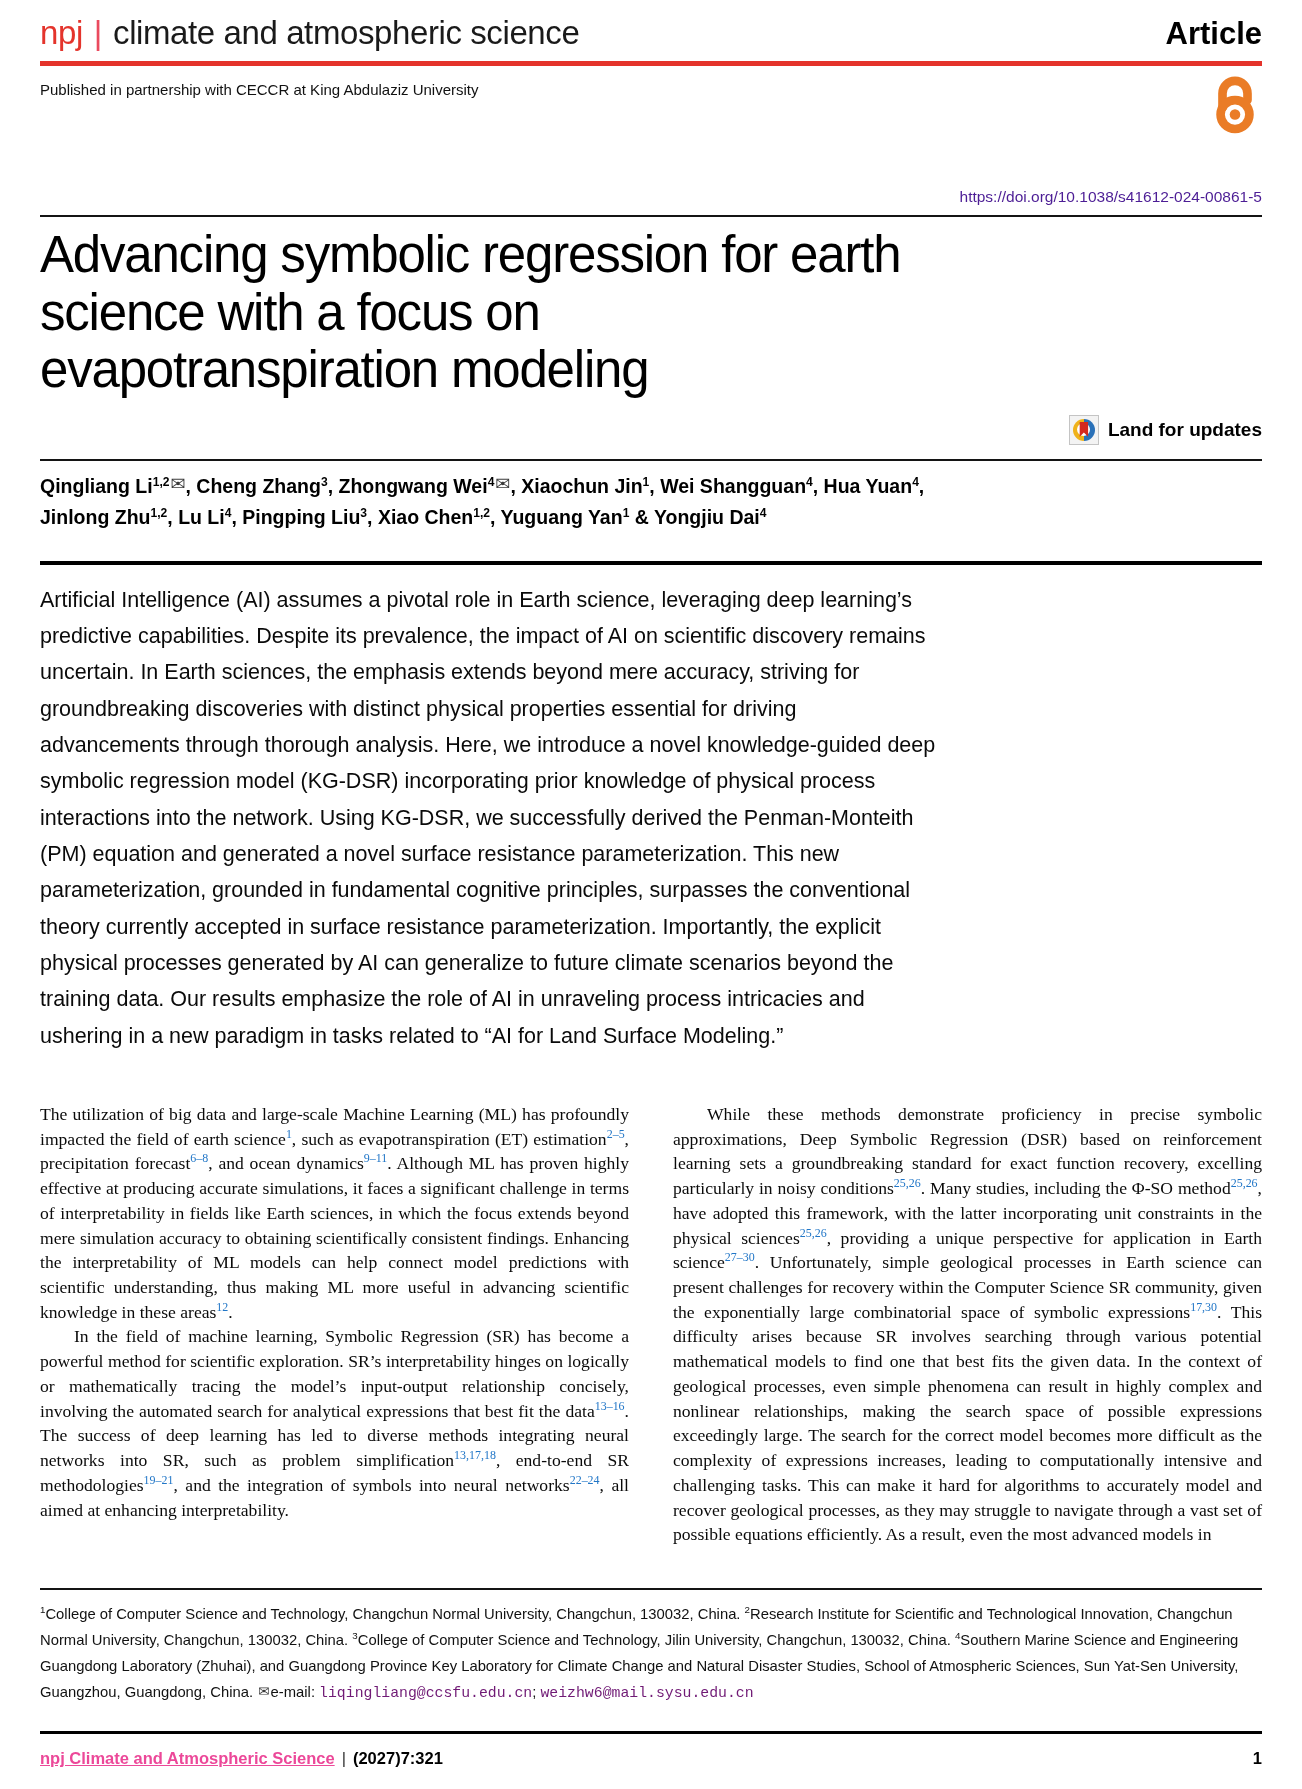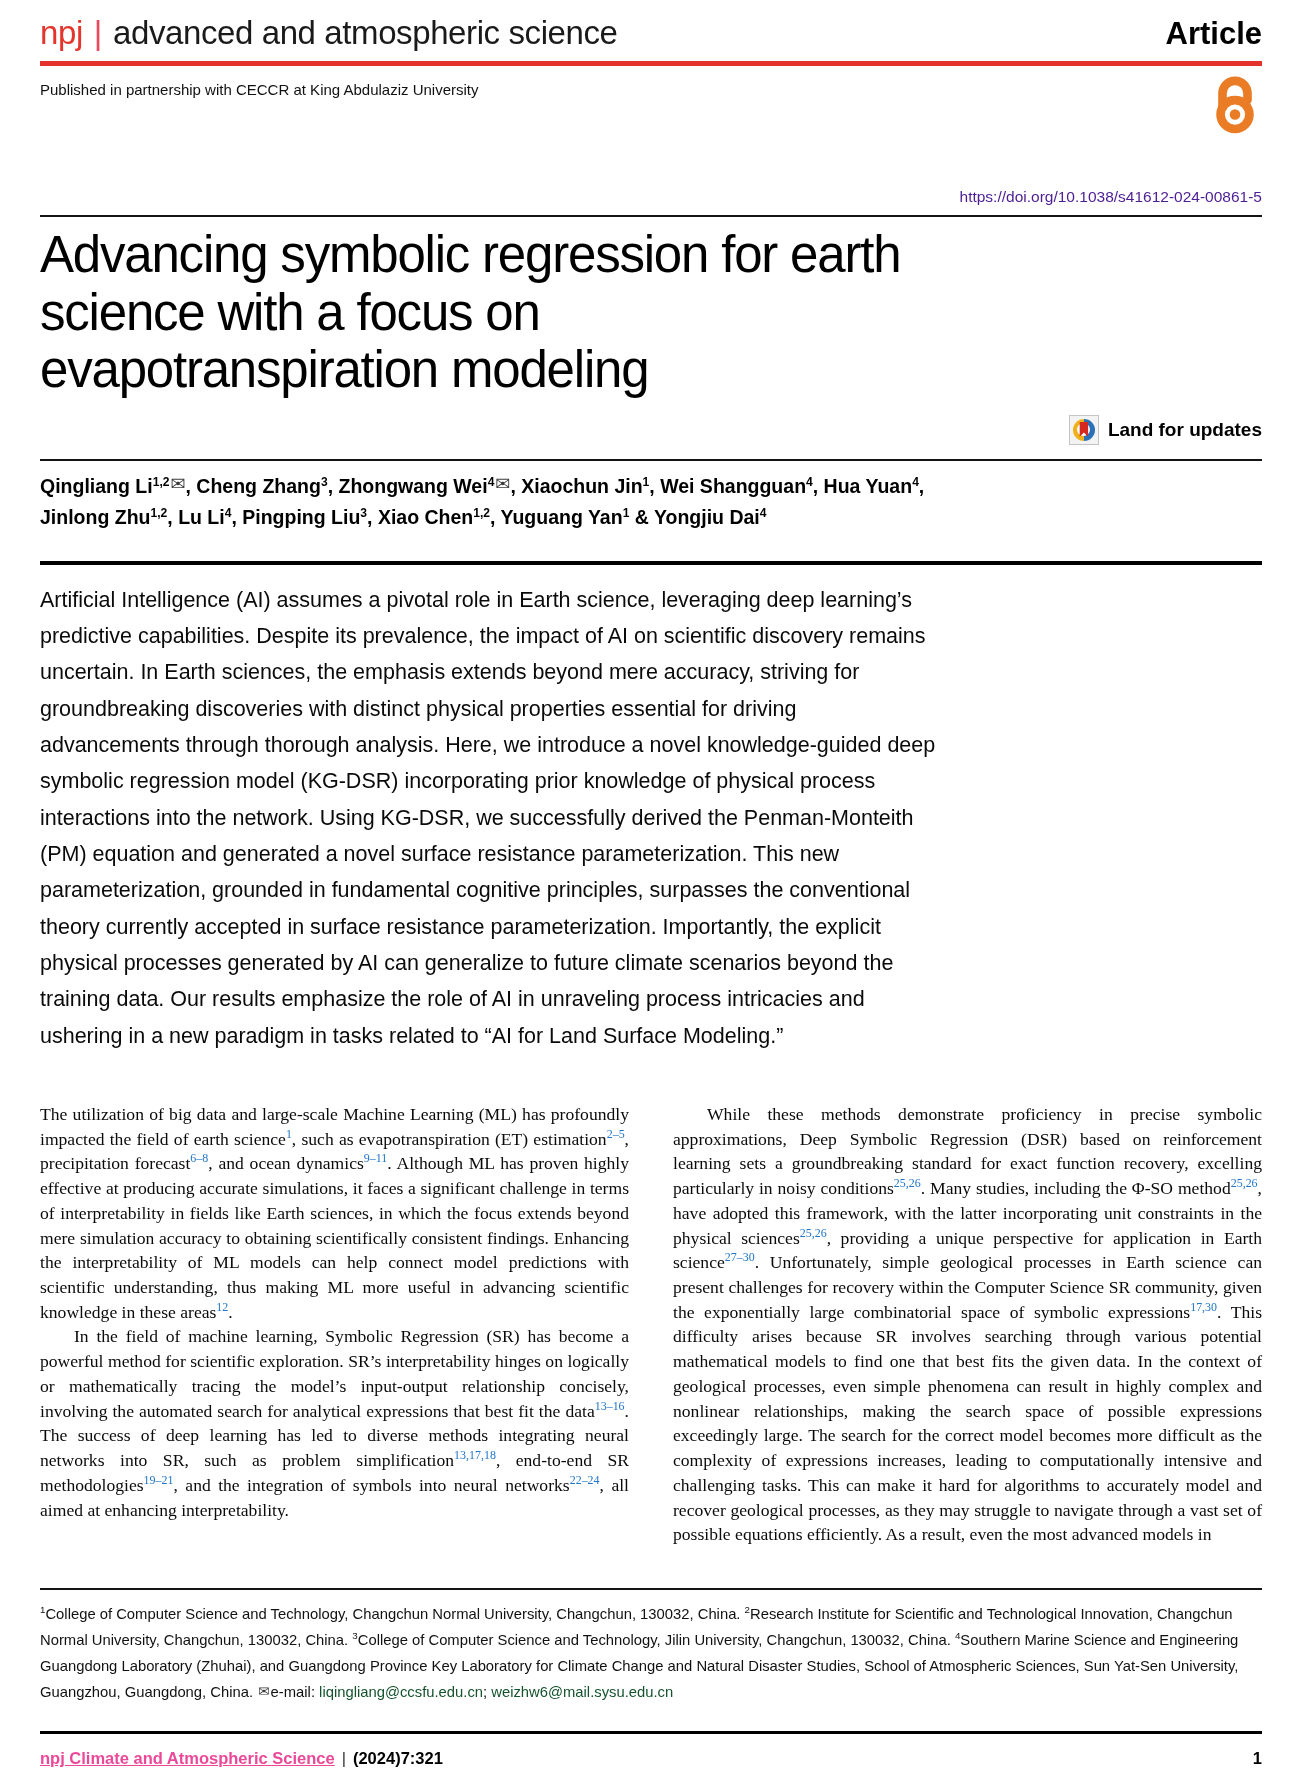--- a/index.html
+++ b/index.html
@@ -48,36 +48,36 @@
   .col{flex:1;font-family:"Liberation Serif",serif;font-size:17.6px;line-height:1.405;text-align:justify;color:#0a0a0a;hyphens:auto;-webkit-hyphens:auto;}
   .col p{margin:0;}
   .col p.indent{text-indent:34px;}
   sup.ref{color:#2176c7;font-size:0.68em;line-height:0;}
   
   .bottom{position:absolute;left:40px;right:40px;top:1588px;}
   .bottom .rule{height:2px;background:#141414;}
   .footnotes{margin-top:11px;font-size:14.8px;line-height:1.76;color:#111;}
   .footnotes sup{font-size:0.66em;color:#111;}
   .footnotes .env{top:-1px;margin-right:1px;}
-  .mail-link{color:#14532d;text-decoration:none;}
+  .mail-link{color:#701a75;text-decoration:none;font-family:Liberation Mono, monospace;}
   
   .footer-rule{position:absolute;left:40px;right:40px;top:1731px;height:3px;background:#000;}
   .footer{position:absolute;left:40px;right:40px;top:1749px;display:flex;justify-content:space-between;align-items:baseline;font-size:16.5px;font-weight:bold;}
   .footer .journal{color:#ec4899;}
   .footer .sep{font-weight:normal;color:#333;margin:0 7px;}
   .footer .page-num{font-weight:bold;}
 </style>
 </head>
 <body>
 
 <div class="page">
 
   <div class="masthead">
     <div class="logo">
-      <span class="npj">npj</span><span class="bar">|</span><span>advanced and atmospheric science</span>
+      <span class="npj">npj</span><span class="bar">|</span><span>climate and atmospheric science</span>
     </div>
     <div class="article-type">Article</div>
   </div>
   <div class="red-rule"></div>
   <div class="partnership">Published in partnership with CECCR at King Abdulaziz University</div>
 
   <div class="oa-icon">
     <svg width="50" height="62" viewBox="0 0 52 64" xmlns="http://www.w3.org/2000/svg">
       <path d="M13 37 V22 a13 13 0 0 1 26 0 v7" fill="none" stroke="#ea7c26" stroke-width="9" stroke-linecap="round"></path>
       <circle cx="26" cy="44" r="15" fill="none" stroke="#ea7c26" stroke-width="9"></circle>
@@ -123,18 +123,18 @@
   </div>
 
   <div class="bottom">
     <div class="rule"></div>
     <p class="footnotes" style="margin-bottom:0;"><sup class="ref">1</sup>College of Computer Science and Technology, Changchun Normal University, Changchun, 130032, China. <sup class="ref">2</sup>Research Institute for Scientific and Technological Innovation, Changchun Normal University, Changchun,  130032, China. <sup class="ref">3</sup>College of Computer Science and Technology, Jilin University, Changchun, 130032, China. <sup class="ref">4</sup>Southern Marine Science and Engineering Guangdong Laboratory (Zhuhai), and Guangdong Province Key Laboratory for Climate Change and Natural Disaster Studies, School of Atmospheric Sciences, Sun Yat-Sen University, Guangzhou, Guangdong, China. <span class="env">✉</span>e-mail: <a class="mail-link" href="#">liqingliang@ccsfu.edu.cn</a>; <a class="mail-link" href="#">weizhw6@mail.sysu.edu.cn</a></p>
   </div>
 
   <div class="footer-rule"></div>
   <div class="footer">
     <div>
-      <a class="journal" href="#">npj Climate and Atmospheric Science</a><span class="sep">|</span><span>(2024)7:321</span>
+      <a class="journal" href="#">npj Climate and Atmospheric Science</a><span class="sep">|</span><span>(2027)7:321</span>
     </div>
     <div class="page-num">1</div>
   </div>
 
 </div>
 
 </body></html>

